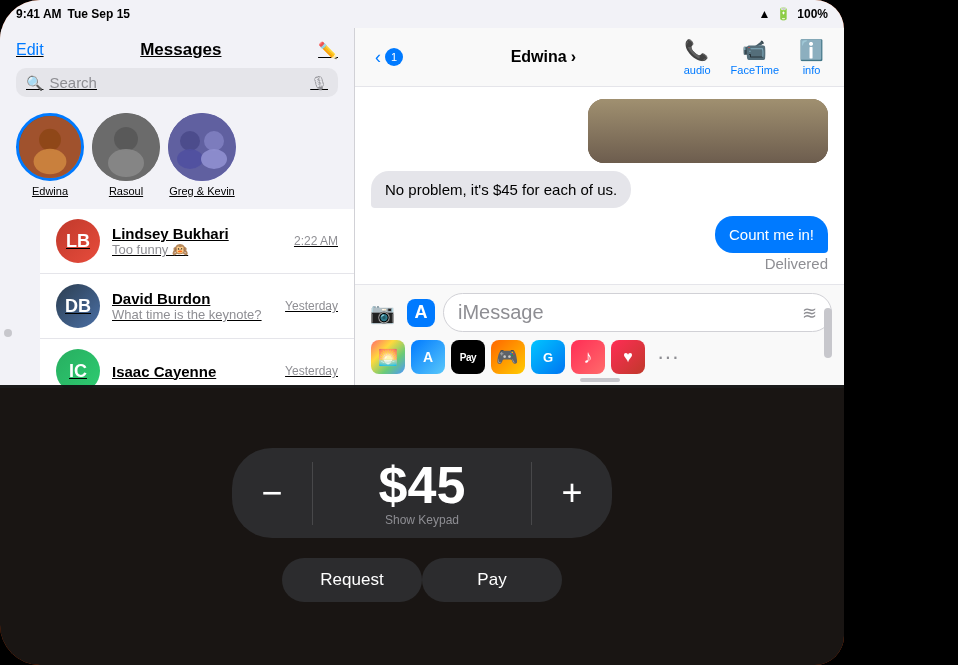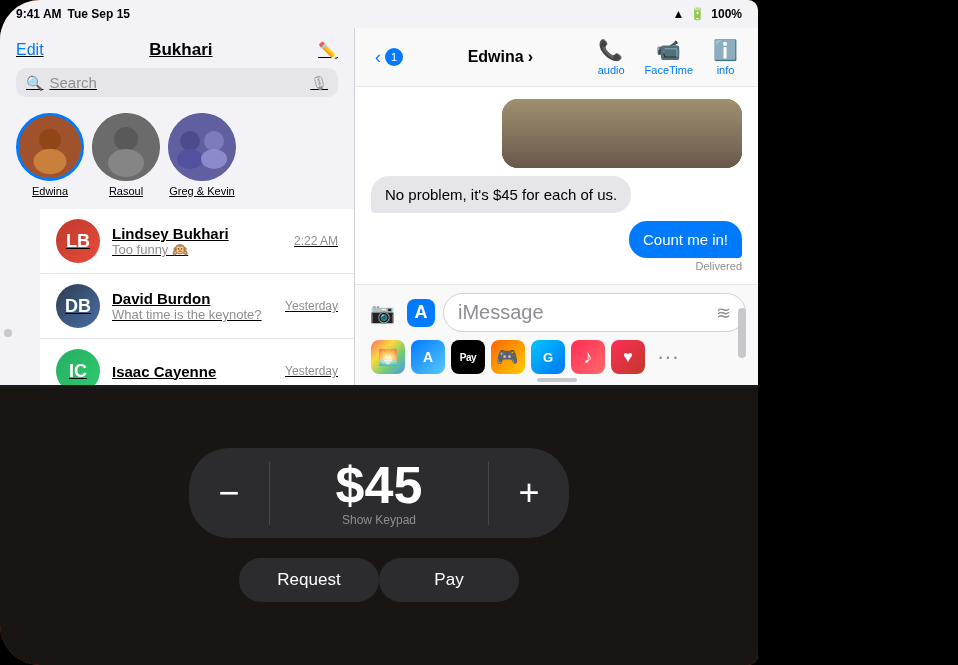--- a/index.html
+++ b/index.html
@@ -8,25 +8,25 @@
       height: 665px;
       background: #000;
       font-family: -apple-system, 'SF Pro Display', 'Helvetica Neue', Arial, sans-serif;
       overflow: hidden;
       position: relative;
       border-radius: 40px;
     }
 
     
     .ipad-frame {
-      width: 758px;
+      width: 844px;
       height: 665px;
       background: #c2410c;
       position: relative;
-      border-radius: 10px;
+      border-radius: 29px;
       overflow: hidden;
     }
 
     
     .status-bar {
       position: absolute;
       top: 0;
       left: 0;
       right: 0;
       height: 28px;
@@ -236,21 +236,21 @@
       align-self: flex-start;
     }
     .bubble-sent-wrap { align-self: flex-end; display: flex; flex-direction: column; align-items: flex-end; gap: 2px; }
     .bubble-sent {
       background: #007aff;
       color: #fff;
       border-radius: 18px 18px 4px 18px;
       padding: 10px 14px;
       font-size: 15px;
     }
-    .delivered-label { font-size: 11px; color: #8e8e93; }
+    .delivered-label { font-size: 15px; color: #8e8e93; }
 
     
     .message-input-bar {
       padding: 8px 12px 4px;
       border-top: 1px solid #e5e5ea;
       background: #f9f9f9;
     }
     .input-row {
       display: flex;
       align-items: center;
@@ -434,21 +434,21 @@
     </div>
   </div>
 
   <div class="main-layout">
 
     <div class="messages-area">
 
       <div class="sidebar">
         <div class="sidebar-header">
           <span class="sidebar-edit">Edit</span>
-          <span class="sidebar-title">Bukhari</span>
+          <span class="sidebar-title">Messages</span>
           <span class="sidebar-compose">✏️</span>
         </div>
 
         <div class="search-bar">
           <span class="search-icon-unicode">🔍</span>
           <span class="search-input-fake">Search</span>
           <span class="mic-icon">🎙</span>
         </div>
 
         <div class="pinned-contacts">

